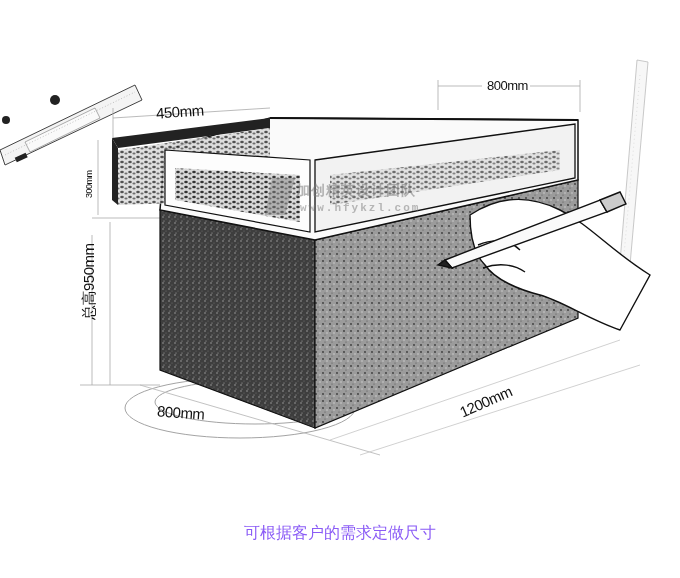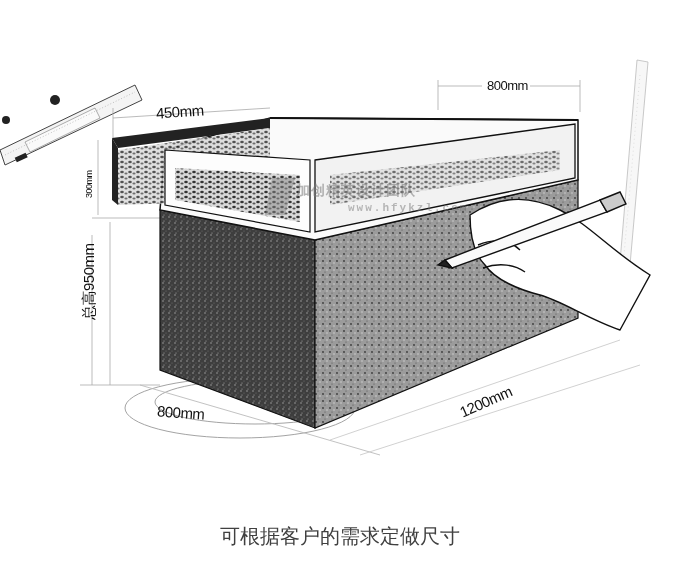--- a/index.html
+++ b/index.html
@@ -5,23 +5,23 @@
     html, body { margin: 0; padding: 0; background: #ffffff; }
     body { width: 680px; height: 578px; position: relative; overflow: hidden; font-family: "Liberation Sans", sans-serif; }
     #stage { position: absolute; left: 0; top: 0; width: 680px; height: 578px; }
     .dim-label { position: absolute; font-family: "Liberation Sans", sans-serif; color: #111; letter-spacing: -0.5px; white-space: nowrap; }
     .dim-450 { left: 156px; top: 103px; font-size: 15px; transform: rotate(-4deg); }
     .dim-800-top { left: 487px; top: 78px; font-size: 13px; }
     .dim-300 { left: 84px; top: 182px; font-size: 9px; transform: rotate(-90deg); transform-origin: left top; top: 198px; }
     .dim-950 { left: 80px; top: 320px; font-size: 15px; transform: rotate(-90deg); transform-origin: left top; }
     .dim-800-bottom { left: 157px; top: 404px; font-size: 15px; transform: rotate(4deg); }
     .dim-1200 { left: 458px; top: 393px; font-size: 15px; transform: rotate(-24deg); }
-    .caption { position: absolute; left: 0; width: 680px; top: 523px; text-align: center; font-size: 20px; color: #404040; font-family: Liberation Mono, monospace; }
+    .caption { position: absolute; left: 0; width: 680px; top: 523px; text-align: center; font-size: 16px; color: #8b5cf6; font-family: Liberation Mono, monospace; }
     .watermark { position: absolute; left: 280px; top: 182px; font-size: 14px; color: rgba(120,120,120,0.55); font-weight: bold; letter-spacing: 1px; margin-left: 16px; }
-    .watermark-url { position: absolute; left: 300px; top: 202px; font-size: 11px; color: rgba(120,120,120,0.5); font-weight: bold; letter-spacing: 2px; font-family: "Liberation Mono", monospace; padding-left: 48px; }
+    .watermark-url { position: absolute; left: 300px; top: 202px; font-size: 11px; color: rgba(120,120,120,0.5); font-weight: bold; letter-spacing: 2px; font-family: "Liberation Mono", monospace; }
   </style>
 </head>
 <body>
 
 <svg id="stage" viewBox="0 0 680 578" xmlns="http://www.w3.org/2000/svg">
   <defs>
     <pattern id="stoneDark" width="6" height="6" patternUnits="userSpaceOnUse">
       <rect width="6" height="6" fill="#3e3e3e"></rect>
       <circle cx="1" cy="1" r="0.8" fill="#9a9a9a"></circle>
       <circle cx="4" cy="3" r="0.6" fill="#6f6f6f"></circle>

